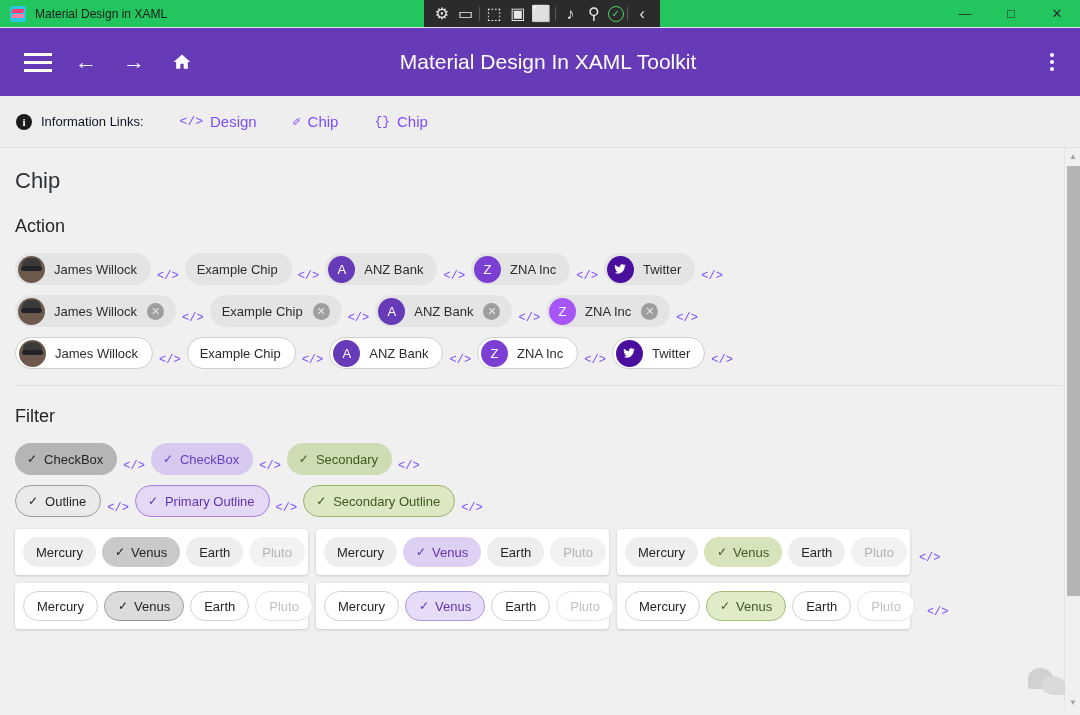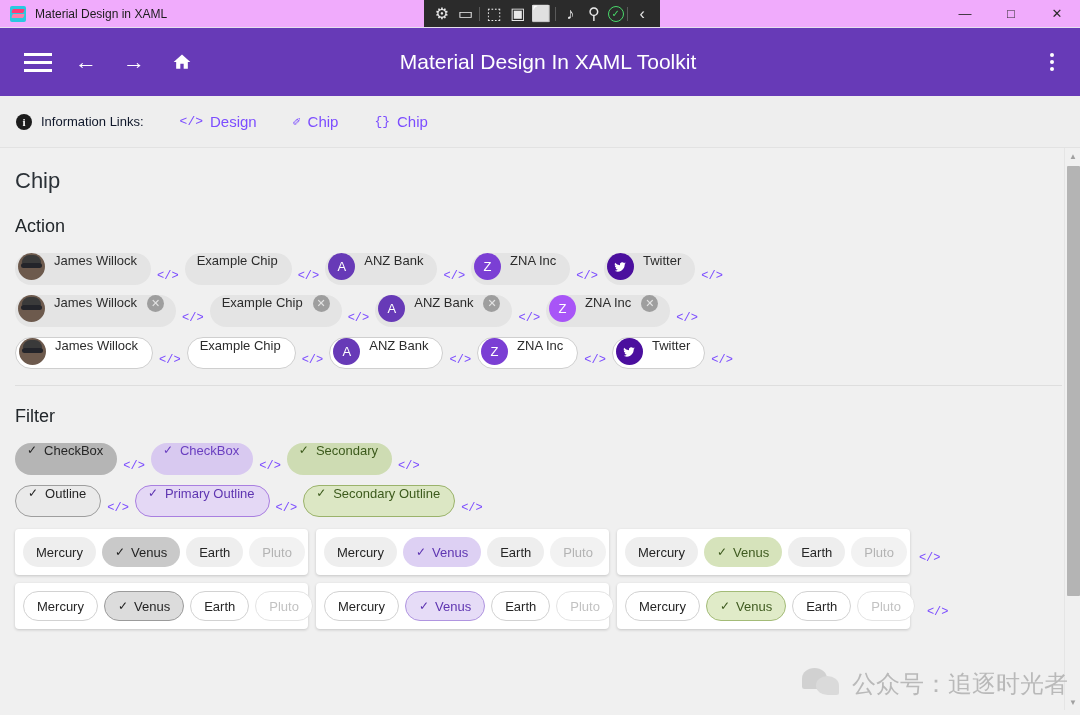--- a/index.html
+++ b/index.html
@@ -5,21 +5,21 @@
   * { box-sizing: border-box; margin: 0; padding: 0; }
   html, body {
     width: 1080px; height: 715px;
     font-family: "Liberation Sans", sans-serif;
     overflow: hidden;
     background: #f0f0f0;
   }
 
   
   .titlebar {
-    height: 28px; background: #f0abfc;
+    height: 28px; background: #22c55e;
     display: flex; align-items: center;
     border-bottom: 1px solid #e6e0ee;
     position: relative;
   }
   .tb-icon {
     width: 16px; height: 16px; margin-left: 10px; margin-right: 9px;
     position: relative; flex: none;
     background: #2ac8e0;
     border-radius: 2px;
   }
@@ -111,21 +111,21 @@
     padding: 20px 18px 0 15px;
     height: 100%;
   }
   h1.page-title { font-size: 22px; font-weight: normal; color: #2b3137; margin-bottom: 22px; }
   h2.section-title { font-size: 18px; font-weight: normal; color: #22272b; margin-bottom: 16px; }
 
   .chip-row { display: flex; align-items: center; margin-bottom: 10px; flex-wrap: nowrap; }
 
   
   .chip {
-    display: inline-flex; align-items: flex-start;
+    display: inline-flex; align-items: center;
     height: 32px; border-radius: 16px;
     font-size: 13px; color: #2c2c2c;
     background: #e4e4e4; padding: 0 12px;
     white-space: nowrap;
   }
   .chip.has-avatar { padding-left: 3px; }
   .chip.outlined { background: #ffffff; border: 1px solid #cfcfcf; }
   .chip .avatar {
     width: 27px; height: 27px; border-radius: 50%;
     display: flex; align-items: center; justify-content: center;
@@ -541,15 +541,14 @@
     <div class="sb-arrow up">▲</div>
     <div class="sb-thumb"></div>
     <div class="sb-arrow down">▼</div>
   </div>
 
   <div class="watermark">
     <div class="wm-logo">
       <div class="wm-b1"></div>
         <div class="wm-b2"></div>
     </div>
-    <div class="wm-text">公众号：追逐时光者</div>
   </div>
 </div>
 
 </body></html>

